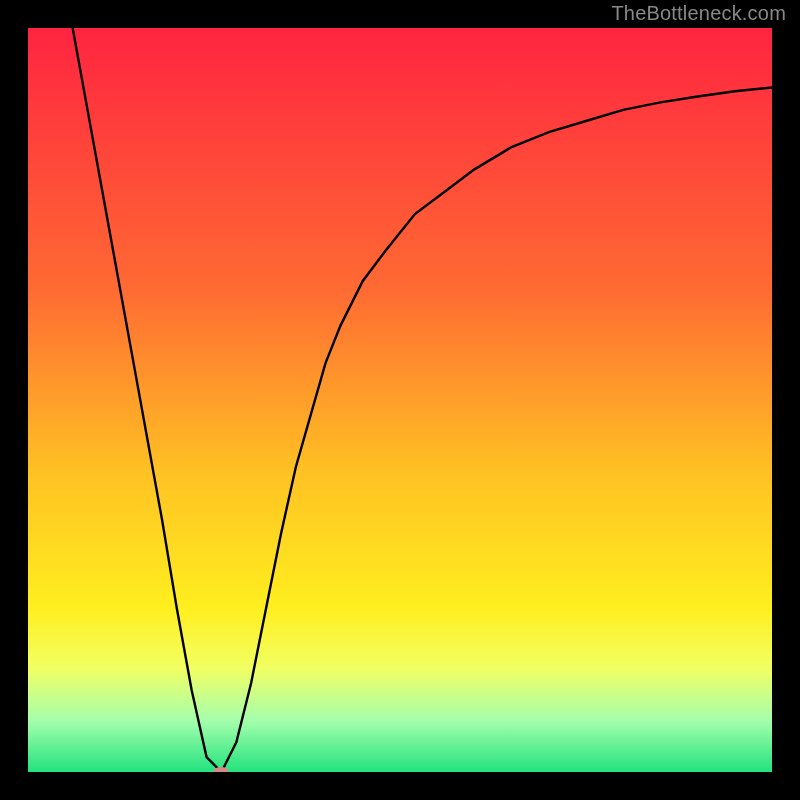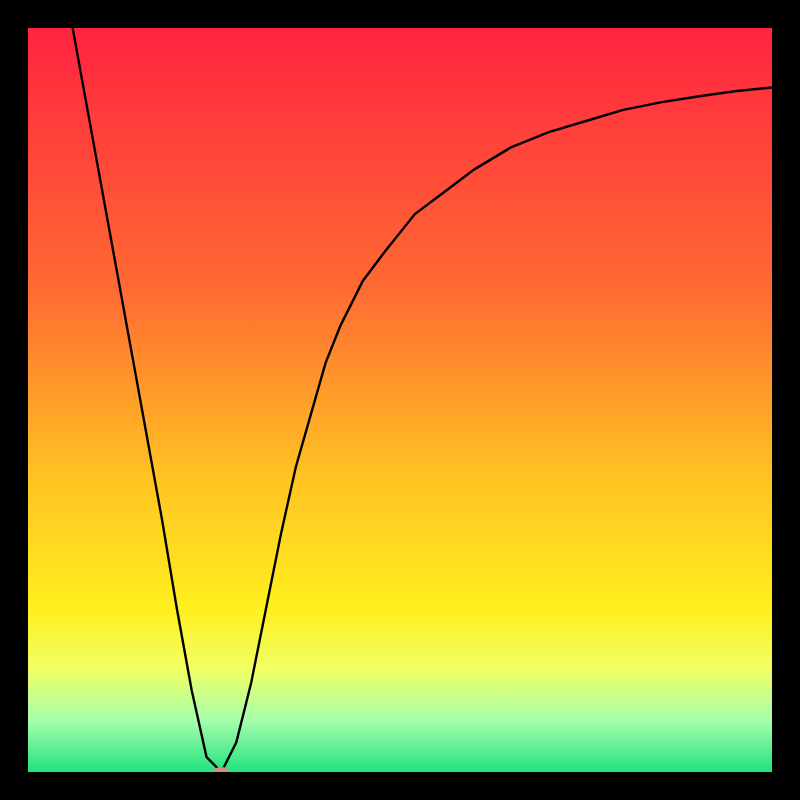--- a/index.html
+++ b/index.html
@@ -56,20 +56,21 @@
     border-radius: 50%;
     background: #d98888;
     transform: translate(-50%, -50%);
     z-index: 5;
   }
 </style>
 </head>
 <body>
 
 <div class="chart-container">
+  <div class="watermark">TheBottleneck.com</div>
   <div class="plot-area">
     <svg class="gradient-bg" viewBox="0 0 744 744" preserveAspectRatio="none">
       <defs>
         <linearGradient id="bg-grad" x1="0%" y1="0%" x2="0%" y2="100%">
             <stop offset="0%" stop-color="#ff2440"></stop>
             <stop offset="35%" stop-color="#ff6a33"></stop>
             <stop offset="60%" stop-color="#ffc223"></stop>
             <stop offset="78%" stop-color="#ffef1f"></stop>
             <stop offset="86%" stop-color="#f2ff62"></stop>
             <stop offset="93%" stop-color="#a6ffac"></stop>

